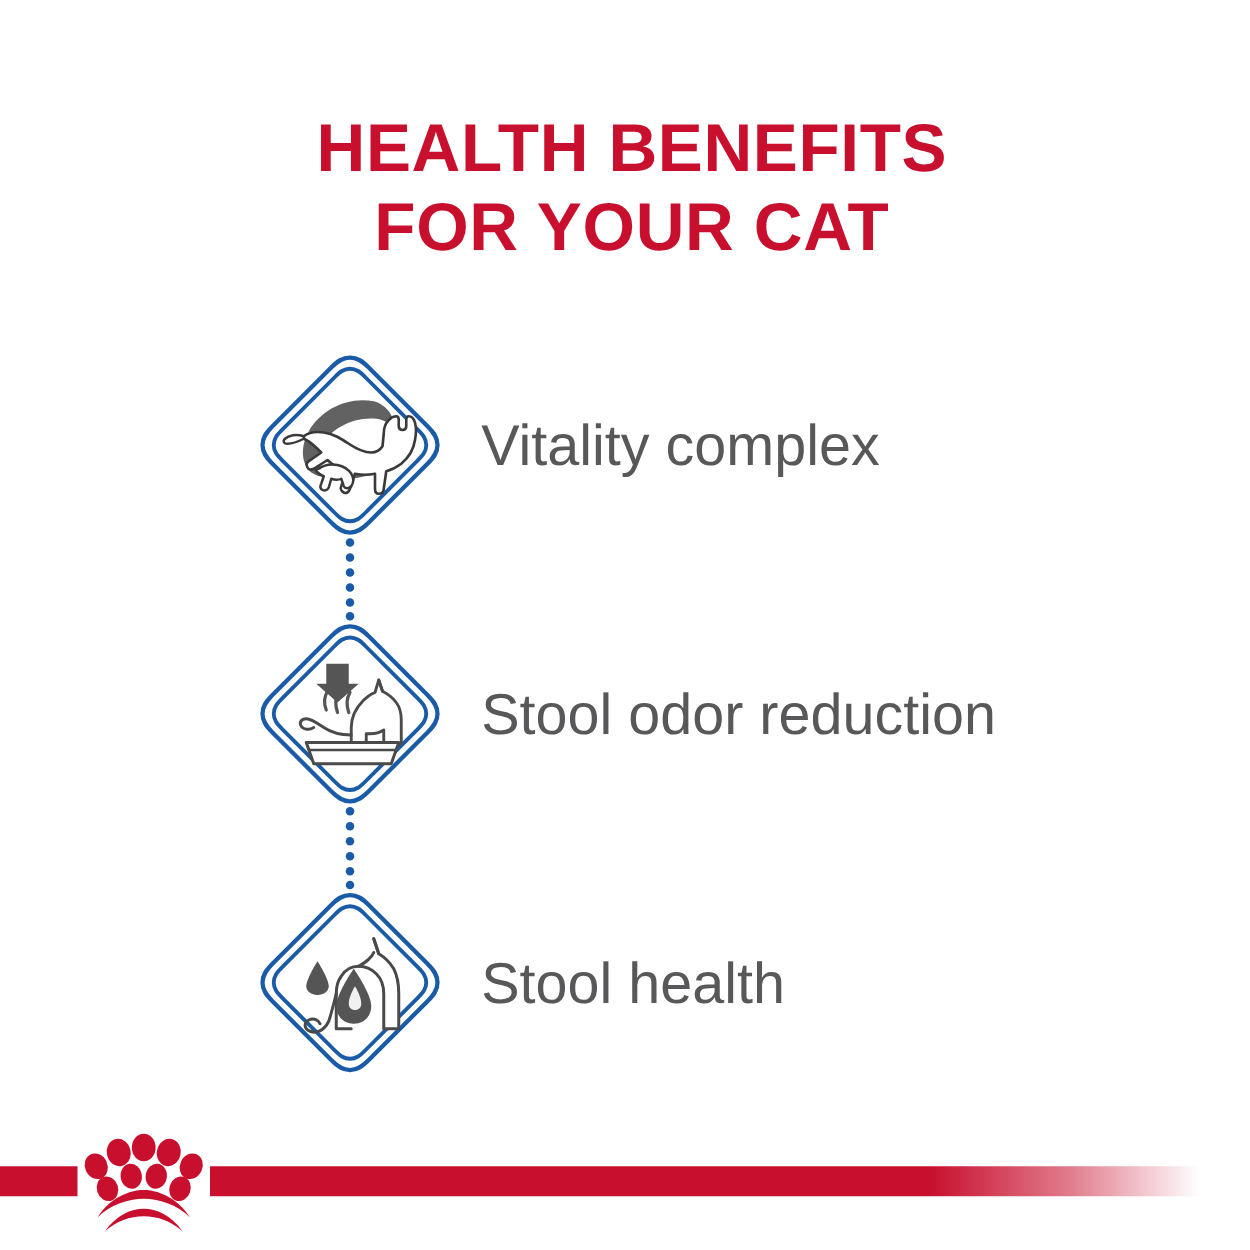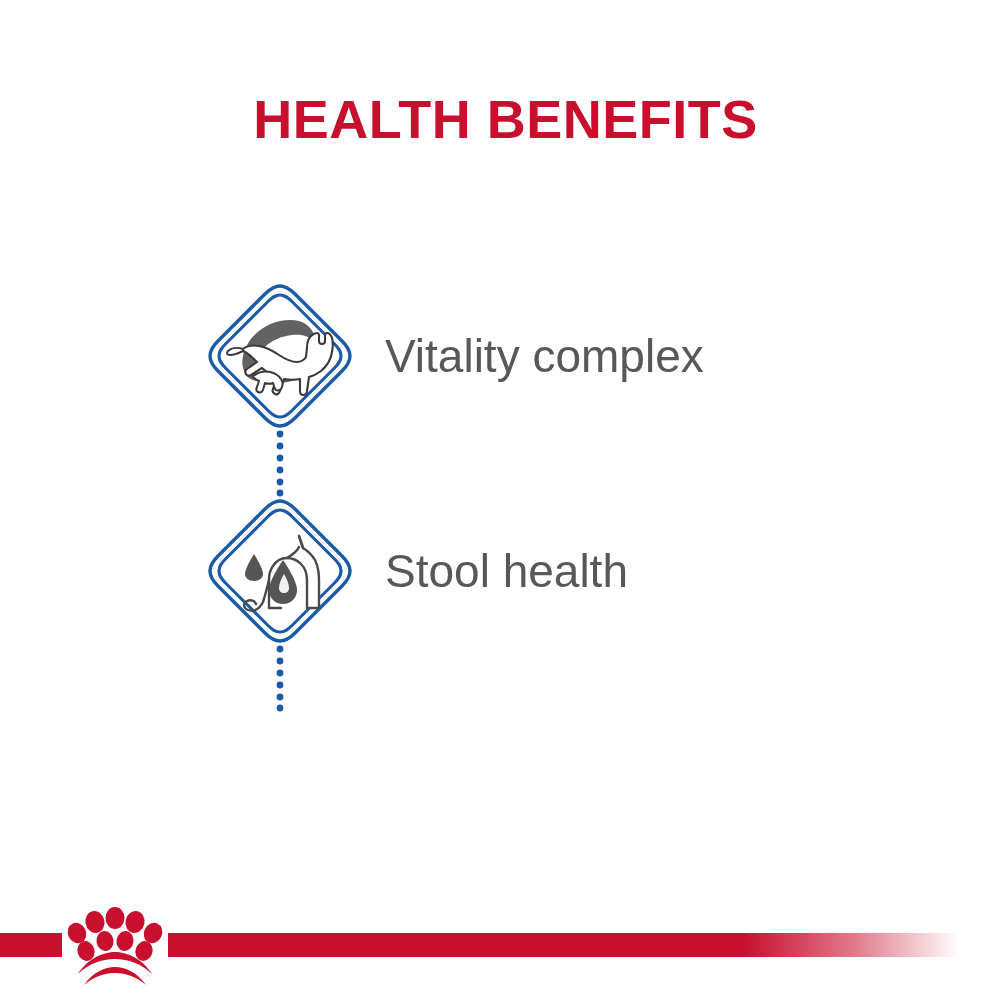--- a/index.html
+++ b/index.html
@@ -124,20 +124,21 @@
   }
   .crown svg { display: block; width: 106px; height: 88px; }
 </style>
 </head>
 <body>
 
 <div id="page">
 
   <div class="title-block">
     <span class="title-line">HEALTH BENEFITS</span>
+    <span class="title-line">FOR YOUR CAT</span>
   </div>
 
   <div class="benefits">
 
     <div class="benefit-row">
       <div class="icon-wrap">
         <svg viewBox="0 0 146 146" xmlns="http://www.w3.org/2000/svg">
 
           <path d="M73 3 C79 3 83 6 88 11 L135 58 C140 63 143 67 143 73 C143 79 140 83 135 88 L88 135 C83 140 79 143 73 143 C67 143 63 140 58 135 L11 88 C6 83 3 79 3 73 C3 67 6 63 11 58 L58 11 C63 6 67 3 73 3 Z" fill="none" stroke="#1a5ba8" stroke-width="3.4"></path>
 
@@ -149,20 +150,46 @@
           <path d="M36 66 C40 63 46 62 52 63 C60 64 66 68 72 72 C78 76 84 79 90 79 C94 79 97 77 99 74 L100 64 C100 60 101 56 104 53 C106 51 108 50 110 50 C111 50 112 51 112 53 L112 58 C112 60 113 61 115 61 C117 61 118 60 118 58 L118 53 C118 51 119 50 120 50 C122 50 124 52 125 55 C126 59 126 64 125 69 C124 76 120 83 114 88 C110 91 106 93 102 94 L100 108 C100 111 98 112 96 112 C94 112 93 111 93 108 L93 96 C88 97 82 97 77 96 L73 108 C72 111 70 112 68 111 C66 110 65 108 66 106 L70 94 C64 92 59 89 55 85 L44 92 C42 93 40 93 39 91 C38 89 38 87 40 86 L50 79 C46 75 42 71 38 69 C36 68 35 67 36 66 Z" fill="#ffffff" stroke="#3a3a3a" stroke-width="2.1" stroke-linejoin="round"></path>
 
           <path d="M48 92 C52 89 58 88 63 89 C68 90 72 93 74 96 C76 99 76 103 74 106 C72 108 69 108 68 106 L66 100 C64 101 61 101 58 100 L56 107 C55 109 53 110 51 109 C49 108 49 106 50 104 L52 98 C49 97 47 95 46 94 C45 93 46 92 48 92 Z" fill="#ffffff" stroke="#3a3a3a" stroke-width="2.0" stroke-linejoin="round"></path>
 
           <path d="M36 66 C30 64 24 65 21 68 C19 70 20 72 23 72 C27 72 32 70 36 68 Z" fill="#ffffff" stroke="#3a3a3a" stroke-width="2.0" stroke-linejoin="round"></path>
         </svg>
       </div>
       <div class="benefit-label">Vitality complex</div>
     </div>
 
+    <div class="benefit-row">
+      <div class="icon-wrap">
+        <svg viewBox="0 0 146 146" xmlns="http://www.w3.org/2000/svg">
+          <path d="M73 3 C79 3 83 6 88 11 L135 58 C140 63 143 67 143 73 C143 79 140 83 135 88 L88 135 C83 140 79 143 73 143 C67 143 63 140 58 135 L11 88 C6 83 3 79 3 73 C3 67 6 63 11 58 L58 11 C63 6 67 3 73 3 Z" fill="none" stroke="#1a5ba8" stroke-width="3.4"></path>
+          <path d="M73 12 C78 12 81 14.5 85.5 19 L127 60.5 C131.5 65 134 68 134 73 C134 78 131.5 81 127 85.5 L85.5 127 C81 131.5 78 134 73 134 C68 134 65 131.5 60.5 127 L19 85.5 C14.5 81 12 78 12 73 C12 68 14.5 65 19 60.5 L60.5 19 C65 14.5 68 12 73 12 Z" fill="none" stroke="#1a5ba8" stroke-width="3.1"></path>
+
+          <g>
+            <path d="M54 33 L72 33 L72 49 L80 49 L63 64 L46 49 L54 49 Z" fill="#555555"></path>
+          </g>
+
+          <path d="M54 70 C52 65 52 60 55 55" fill="none" stroke="#555555" stroke-width="2.6" stroke-linecap="round"></path>
+          <path d="M63 72 C61 66 61 60 64 55" fill="none" stroke="#555555" stroke-width="2.6" stroke-linecap="round"></path>
+          <path d="M72 72 C70 66 70 61 73 56" fill="none" stroke="#555555" stroke-width="2.6" stroke-linecap="round"></path>
+
+          <path d="M96 46 L99 55 C103 57 107 60 110 64 C113 68 114 73 114 78 L114 97 L100 97 L100 86 C97 88 93 89 89 89 L86 89 L86 97 L74 97 L74 84 C74 76 78 68 84 62 C87 59 90 57 93 56 L96 46 Z M96 46 L93 56" fill="#ffffff" stroke="#4a4a4a" stroke-width="2.3" stroke-linejoin="round"></path>
+
+          <path d="M96 46 L99 55" fill="none" stroke="#4a4a4a" stroke-width="2.3" stroke-linecap="round"></path>
+
+          <path d="M74 90 C66 90 58 88 52 84 C46 80 42 77 38 77 C34 77 32 80 34 83 C36 86 41 86 44 84" fill="none" stroke="#4a4a4a" stroke-width="2.3" stroke-linecap="round" stroke-linejoin="round"></path>
+
+          <path d="M38 96 L112 96 L106 113 L44 113 Z" fill="#ffffff" stroke="#4a4a4a" stroke-width="2.4" stroke-linejoin="round"></path>
+          <path d="M41 102 L109 102" fill="none" stroke="#4a4a4a" stroke-width="2.0"></path>
+        </svg>
+      </div>
+      <div class="benefit-label">Stool odor reduction</div>
+    </div>
 
     <div class="benefit-row">
       <div class="icon-wrap">
         <svg viewBox="0 0 146 146" xmlns="http://www.w3.org/2000/svg">
           <path d="M73 3 C79 3 83 6 88 11 L135 58 C140 63 143 67 143 73 C143 79 140 83 135 88 L88 135 C83 140 79 143 73 143 C67 143 63 140 58 135 L11 88 C6 83 3 79 3 73 C3 67 6 63 11 58 L58 11 C63 6 67 3 73 3 Z" fill="none" stroke="#1a5ba8" stroke-width="3.4"></path>
           <path d="M73 12 C78 12 81 14.5 85.5 19 L127 60.5 C131.5 65 134 68 134 73 C134 78 131.5 81 127 85.5 L85.5 127 C81 131.5 78 134 73 134 C68 134 65 131.5 60.5 127 L19 85.5 C14.5 81 12 78 12 73 C12 68 14.5 65 19 60.5 L60.5 19 C65 14.5 68 12 73 12 Z" fill="none" stroke="#1a5ba8" stroke-width="3.1"></path>
 
           <path d="M92 38 L96 50 C101 53 105 57 108 62 C111 68 112 75 112 82 L112 110 L100 110 L100 82 C100 76 98 70 94 66 C90 62 85 60 80 60 C74 60 69 63 66 68 C63 72 62 77 62 82 L62 110 L74 110" fill="#ffffff" stroke="#4a4a4a" stroke-width="2.4" stroke-linejoin="round" stroke-linecap="round"></path>
           <path d="M92 38 L96 50" fill="none" stroke="#4a4a4a" stroke-width="2.4" stroke-linecap="round"></path>
           <path d="M80 60 C85 57 90 54 92 49" fill="none" stroke="#4a4a4a" stroke-width="2.4" stroke-linecap="round"></path>

